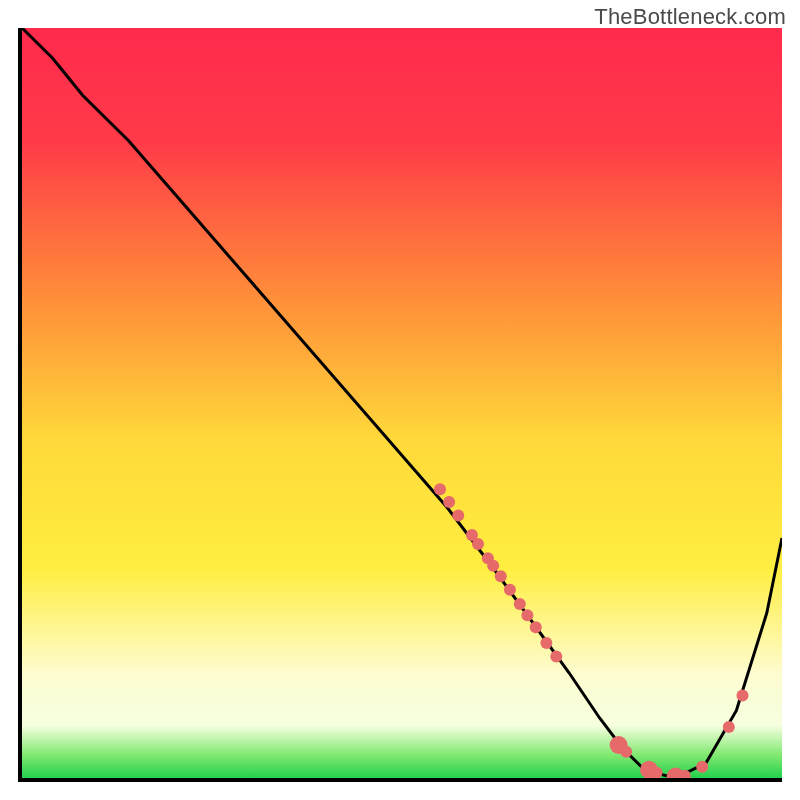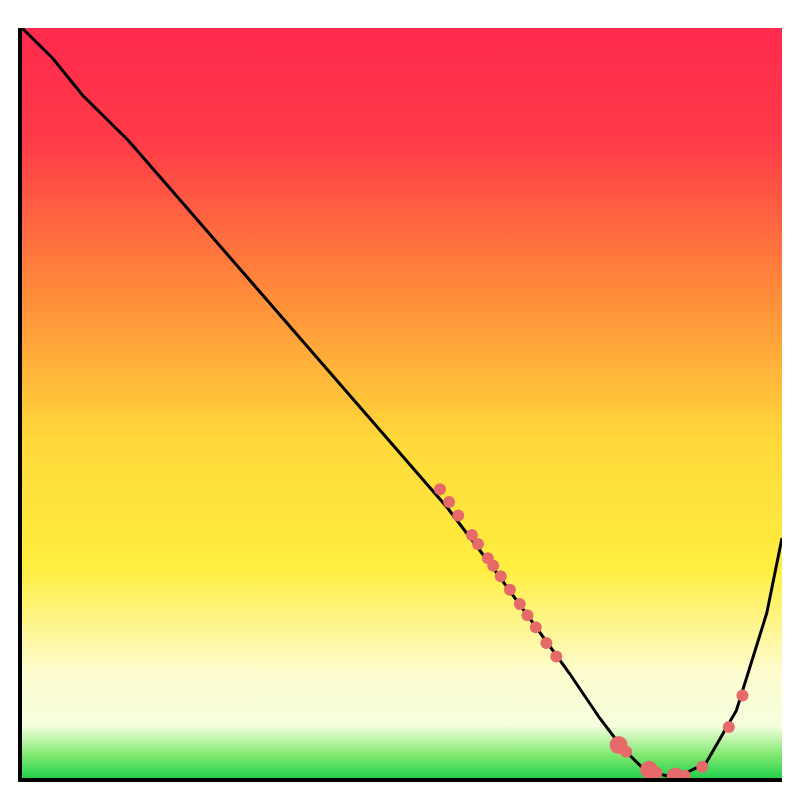--- a/index.html
+++ b/index.html
@@ -47,20 +47,21 @@
     left: 0;
     top: 0;
     width: 100%;
     height: 100%;
   }
 </style>
 </head>
 <body>
 <div class="wrap">
 
+  <div class="attribution">TheBottleneck.com</div>
 
   <div class="plot-frame">
     <svg class="gradient" viewBox="0 0 100 100" preserveAspectRatio="none">
       <defs>
         <linearGradient id="bg" x1="0" y1="0" x2="0" y2="1">
             <stop offset="0%" stop-color="#ff2a4d"></stop>
             <stop offset="15%" stop-color="#ff3a48"></stop>
             <stop offset="35%" stop-color="#ff8a3a"></stop>
             <stop offset="55.00000000000001%" stop-color="#ffd93a"></stop>
             <stop offset="72%" stop-color="#ffee40"></stop>

